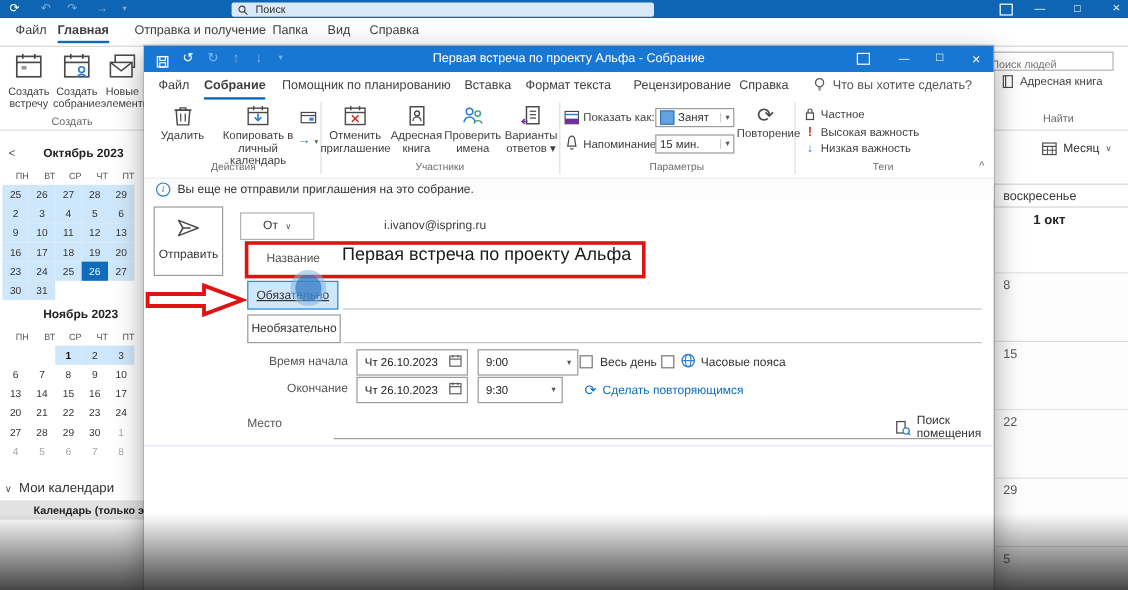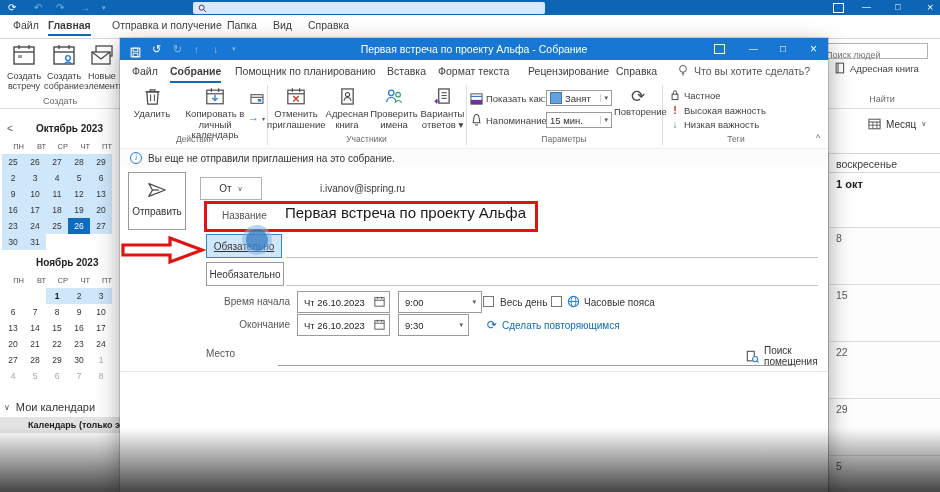--- a/index.html
+++ b/index.html
@@ -34,21 +34,21 @@
   .mc-day.sel{background:#0f6cbd;color:#fff;}
   .mc-day.dim{color:#a8a8a8;}
   .mc-day.bold{font-weight:bold;color:#111;}
   
   .mv-head{left:828px;top:153px;width:112px;height:20px;border-top:1px solid #d6d6d6;border-bottom:1px solid #d6d6d6;
     border-left:1px solid #d6d6d6;background:#fff;font-size:10.5px;color:#3c3c3c;line-height:20px;padding-left:7px;box-sizing:border-box;}
   .mv-cells{left:828px;top:174px;width:112px;height:318px;overflow:hidden;border-left:1px solid #e0e0e0;}
   .mv-cell{height:57px;background:#fdfdfd;border-bottom:1px solid #dcdcdc;box-sizing:border-box;}
   .mv-cell:first-child{height:54px;background:#fff;}
   .mv-cell span{display:inline-block;padding:4px 0 0 7px;font-size:10.5px;color:#5a5a5a;}
-  .mv-cell:first-child span{font-weight:bold;color:#222;font-size:11px;}
+  .mv-cell:first-child span{font-weight:bold;color:#222;font-size:11px;margin-left:25px;}
   
   .mwin{left:120px;top:38px;width:708px;height:454px;background:#fff;
     box-shadow:0 8px 22px rgba(0,0,0,.38),0 0 0 1px rgba(0,0,0,.15);}
   .mwtb{position:absolute;left:0;top:0;width:708px;height:22px;background:#1877d2;color:#fff;}
   .mwtb .qa{position:absolute;top:0;height:22px;line-height:22px;font-size:11px;}
   .mwtitle{position:absolute;left:0;right:0;top:0;height:22px;line-height:22px;text-align:center;
     font-size:10.5px;color:#fff;}
   .mwtabs{position:absolute;left:0;top:22px;width:708px;height:25px;background:#fff;border-bottom:1px solid #e5e5e5;}
   .mwtabs span{position:absolute;top:5px;font-size:10.5px;color:#3f3f3f;white-space:nowrap;}
   .mwtab-active{font-weight:bold;color:#2b2b2b;border-bottom:2.5px solid #1168b5;padding-bottom:4px;}
@@ -88,20 +88,21 @@
     <span class="qa" style="left:8px;">⟳</span>
     <span class="qa dim" style="left:34px;">↶</span>
     <span class="qa dim" style="left:56px;">↷</span>
     <span class="qa dim" style="left:80px;">→</span>
     <span class="qa dim" style="left:102px;font-size:7px;">▾</span>
     <div class="searchpill">
       <svg width="9" height="9" viewBox="0 0 16 16">
           <circle cx="6.5" cy="6.5" r="4.5" fill="none" stroke="#3a3a3a" stroke-width="1.6"></circle>
           <line x1="10" y1="10" x2="14.5" y2="14.5" stroke="#3a3a3a" stroke-width="1.6"></line>
         </svg>
+      <input placeholder="Поиск" style="">
     </div>
     <div class="winctl">
       <span class="a" style="left:833px;top:3px;width:9px;height:8px;border:1px solid #fff;"></span>
       <span class="a" style="left:862px;top:0;">—</span>
       <span class="a" style="left:895px;top:0;">□</span>
       <span class="a" style="left:927px;top:0;font-size:11px;">×</span>
     </div>
   </div>
 
   <div class="a maintabs">

